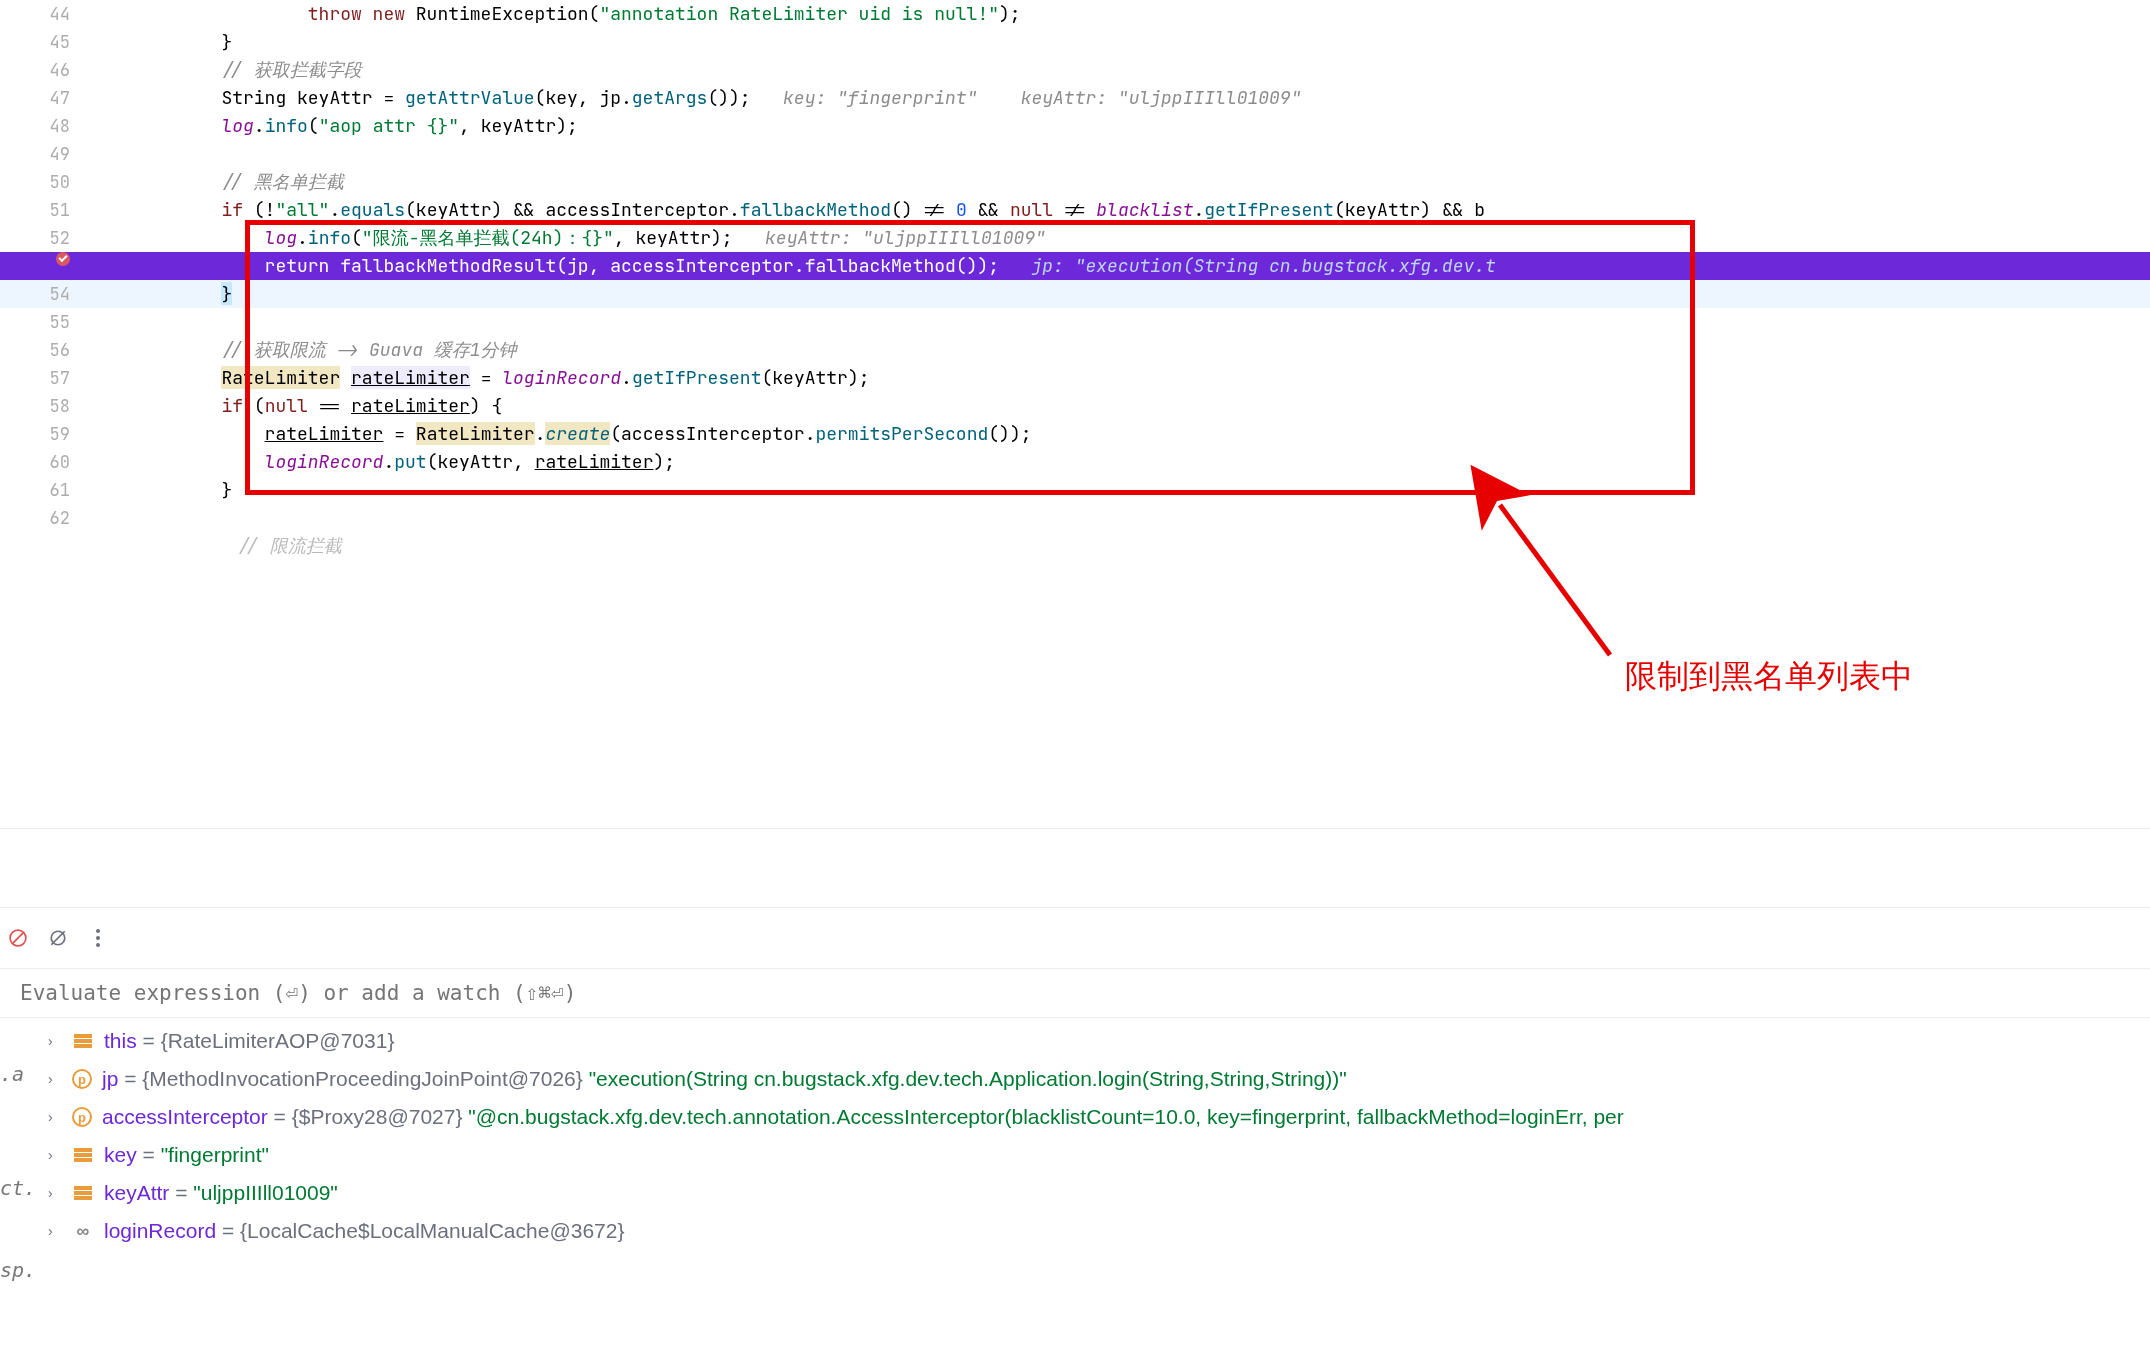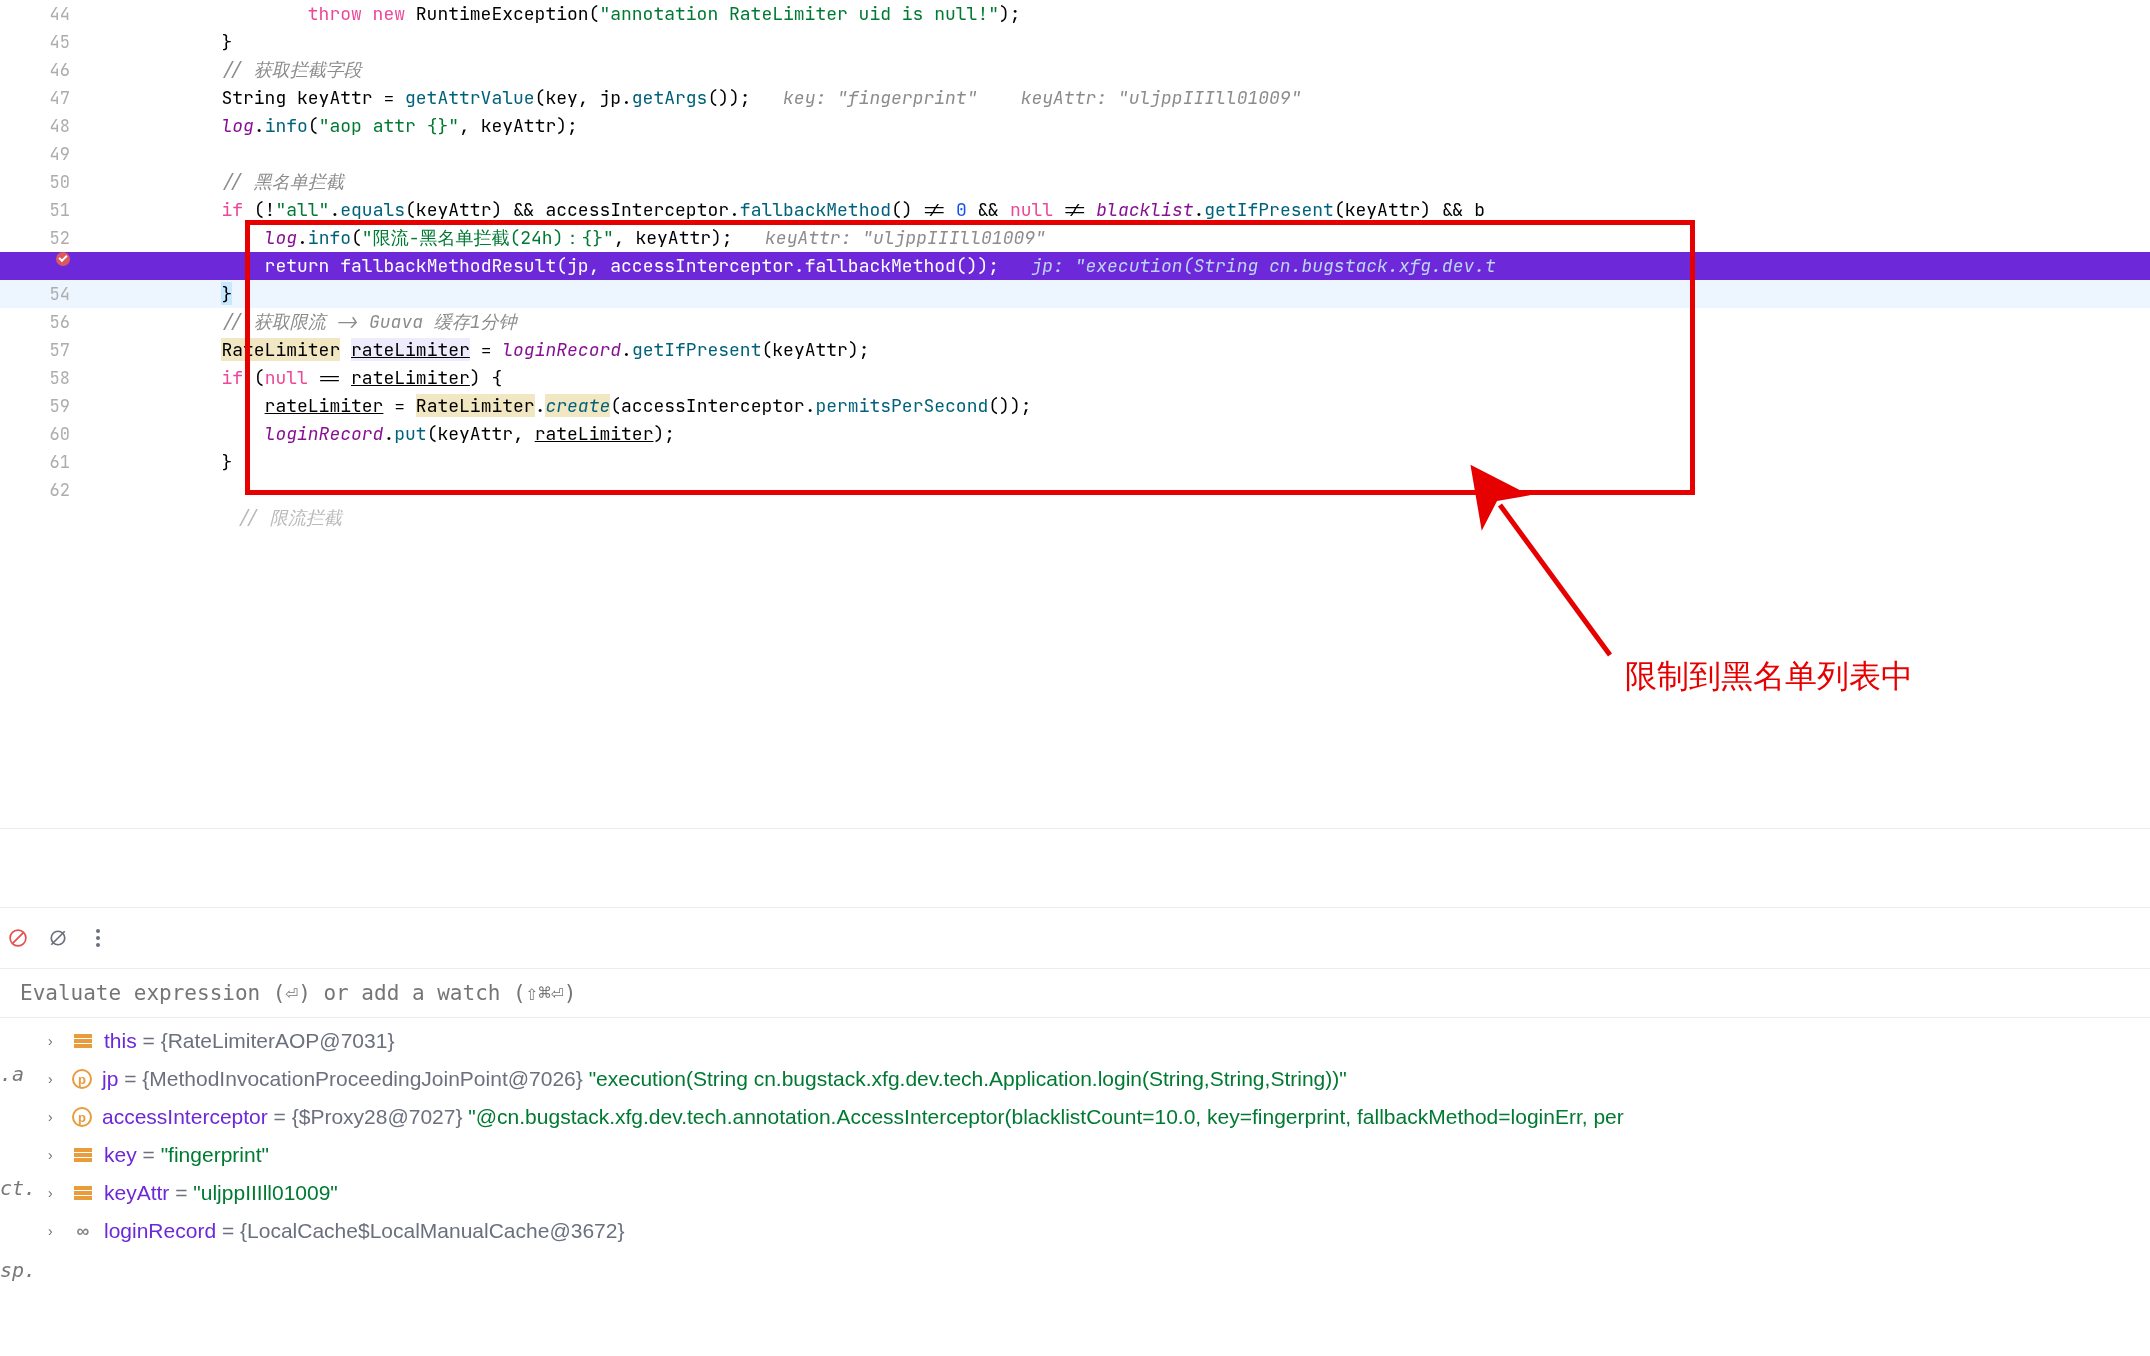--- a/index.html
+++ b/index.html
@@ -79,21 +79,21 @@
     .line-highlight-exec .inline-hint {
       color: #bcd5f0 !important;
       font-style: italic;
     }
     .line-highlight-current {
       background: #edf5ff;
     }
     .caret-hl {
       background: #c6e9ff;
     }
-    .kw { color: #ec4899; }
+    .kw { color: #7f1d1d; }
     .str { color: #007a32; }
     .num { color: #1750eb; }
     .method { color: #00627a; }
     .field { color: #871094; font-style: italic; }
     .comment { color: #8c8c8c; font-style: italic; }
     .ital { font-style: italic; }
     .inline-hint { color: #8c8c8c; font-style: italic; }
     .warn-bg { background: #f2e7c3; }
     .usage-bg { background: #edebfc; }
 
@@ -298,20 +298,25 @@
     <div class="fold-marker"></div>
     <div class="code-content">            <span class="kw">return</span> <span class="method">fallbackMethodResult</span>(jp, accessInterceptor.<span class="method">fallbackMethod</span>());   <span class="inline-hint">jp: "execution(String cn.bugstack.xfg.dev.t</span></div>
   </div>
 
   <div class="code-line line-highlight-current">
     <div class="gutter"><span>54</span></div>
     <div class="fold-marker"></div>
     <div class="code-content">        <span class="caret-hl">}</span></div>
   </div>
 
+  <div class="code-line">
+    <div class="gutter"><span>55</span></div>
+    <div class="fold-marker"></div>
+    <div class="code-content"></div>
+  </div>
 
   <div class="code-line">
     <div class="gutter"><span>56</span></div>
     <div class="fold-marker"></div>
     <div class="code-content">        <span class="comment">// 获取限流 -&gt; Guava 缓存1分钟</span></div>
   </div>
 
   <div class="code-line">
     <div class="gutter"><span>57</span></div>
     <div class="fold-marker"></div>

